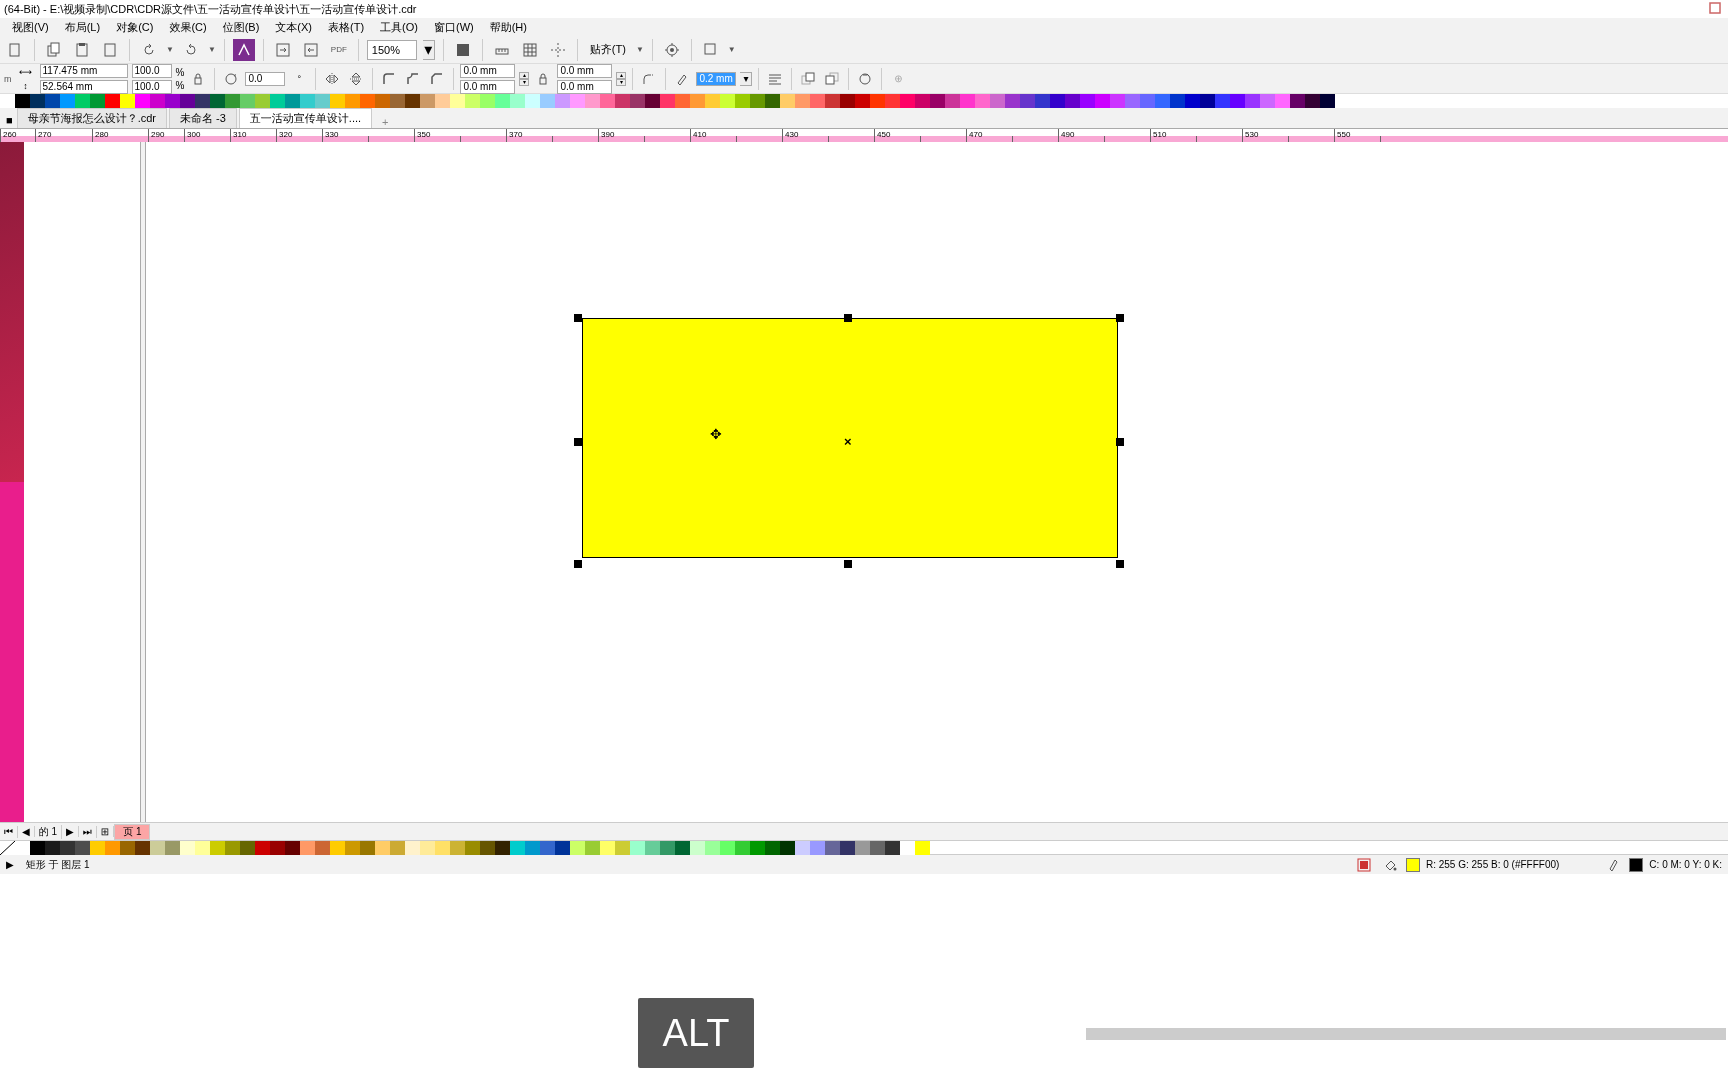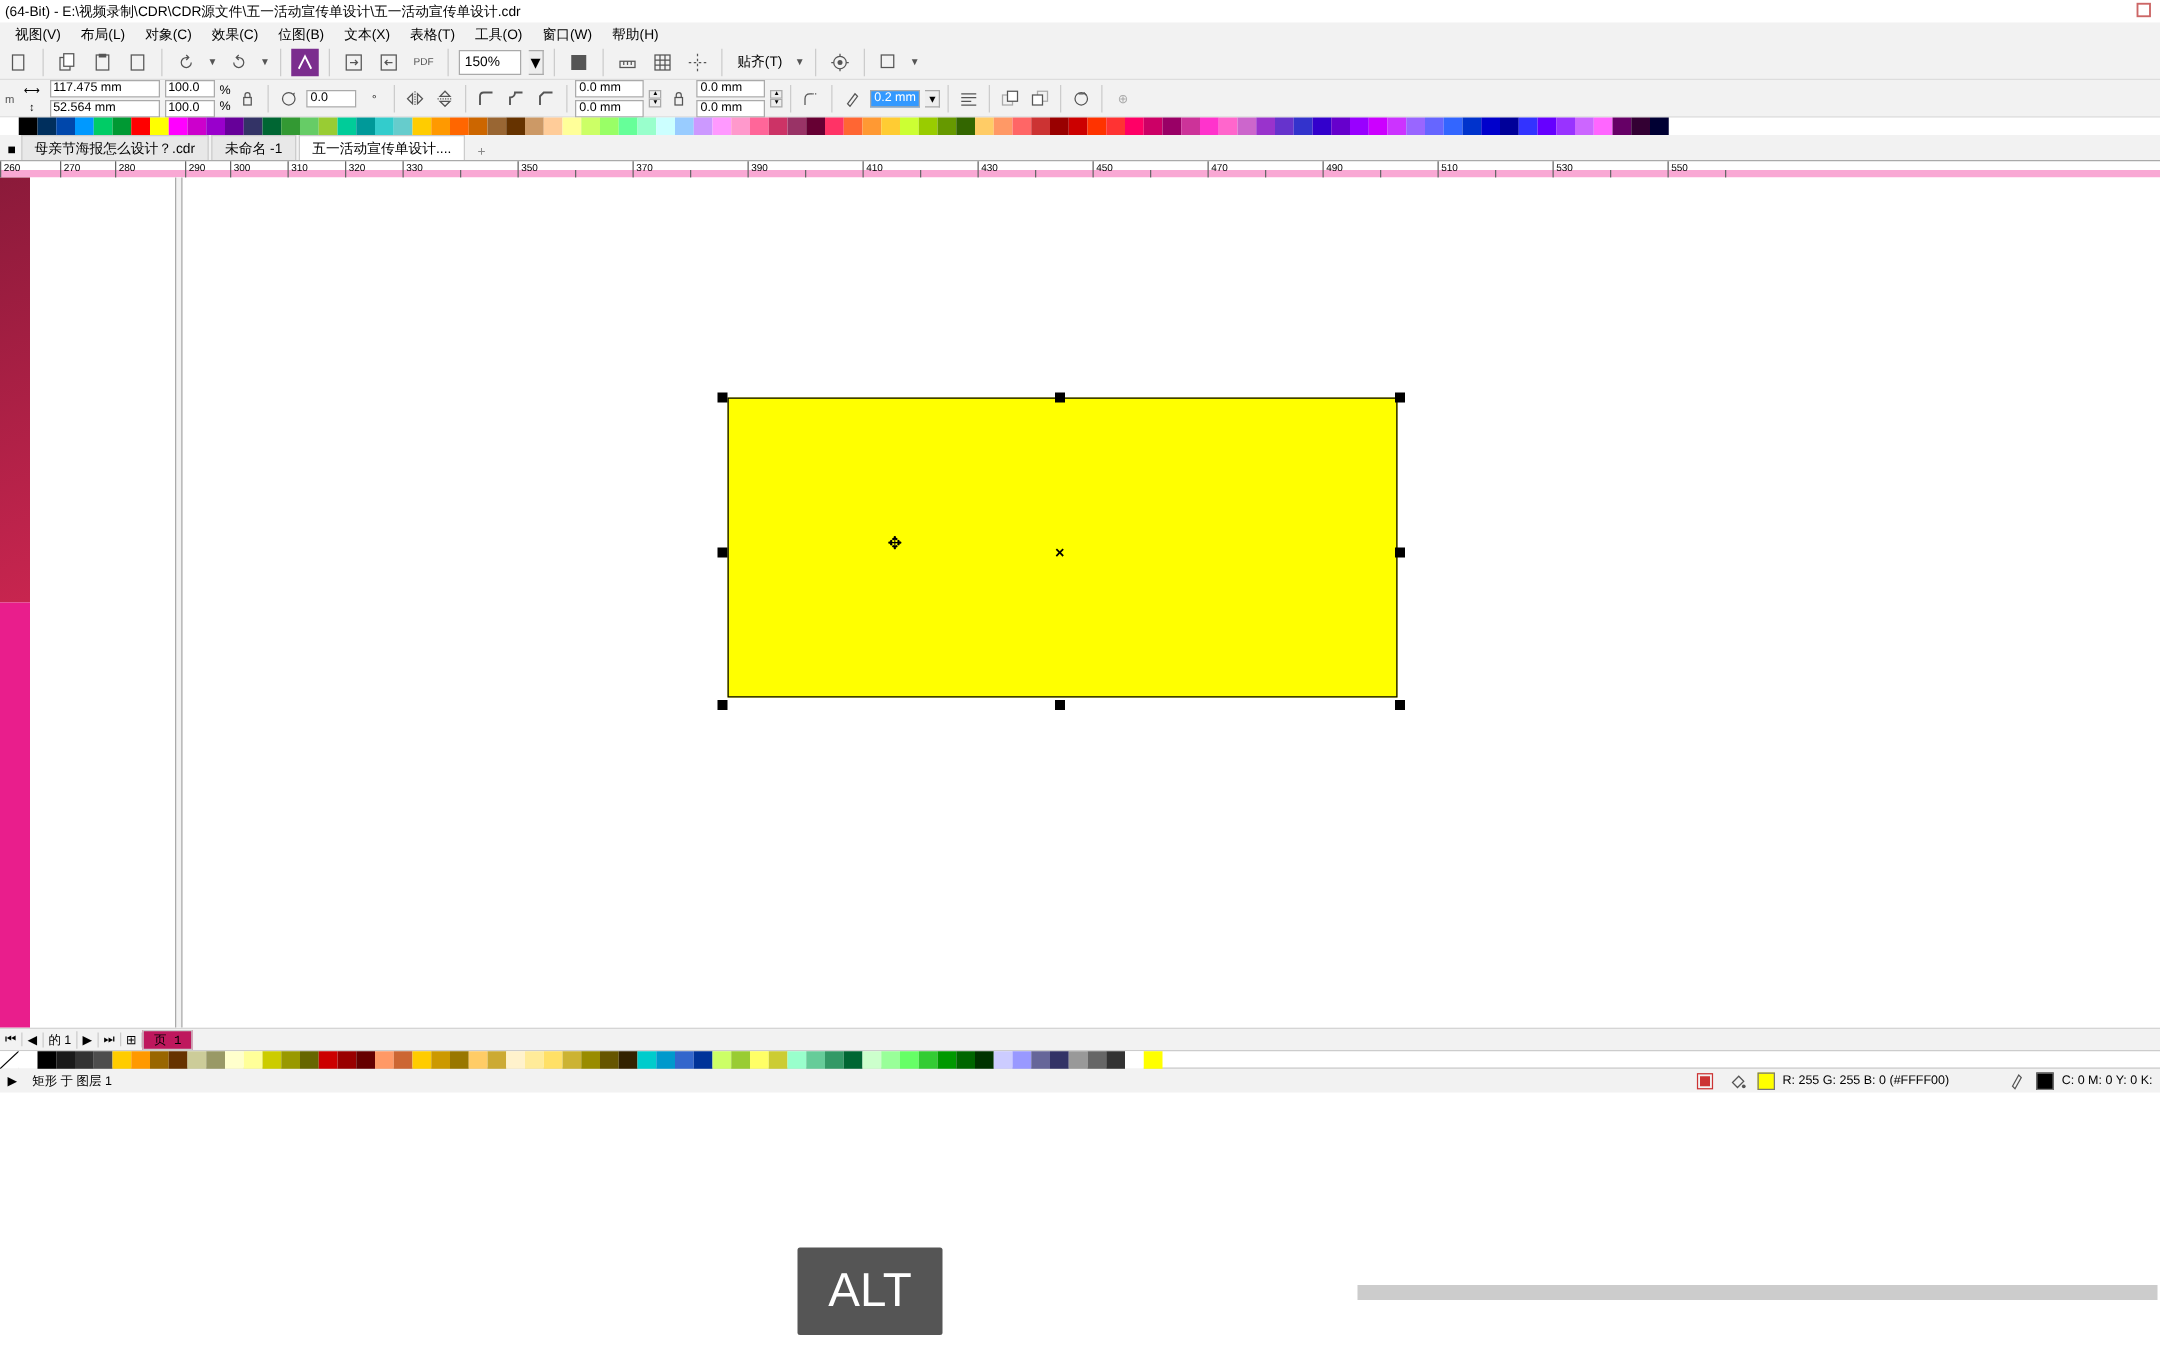--- a/index.html
+++ b/index.html
@@ -50,21 +50,21 @@
 .canvas-area { position: relative; height: 680px; background: #fff; }
 .left-gutter { position: absolute; left: 140px; top: 0; width: 6px; height: 100%; border-left: 1px solid #aaa; border-right: 1px solid #aaa; background: #f2f2f2; }
 .yellow-rect { position: absolute; left: 582px; top: 176px; width: 536px; height: 240px; background: #ffff00; border: 1.5px solid #000; }
 .handle { position: absolute; width: 8px; height: 8px; background: #000; }
 .center-x { position: absolute; font-size: 13px; font-weight: bold; color: #000; }
 .cursor-move { position: absolute; font-size: 14px; color: #000; }
 
 
 .page-tabs { height: 18px; background: #f2f2f2; display: flex; align-items: center; font-size: 10px; border-top: 1px solid #ccc; }
 .page-nav { padding: 0 4px; border-right: 1px solid #ccc; }
-.page-label { padding: 0 8px; background: #be185d; border: 1px solid #ccc; font-family: Liberation Mono, monospace; }
+.page-label { padding: 0 8px; background: #fca5a5; border: 1px solid #ccc; }
 
 
 .bot-palette { height: 14px; display: flex; border-top: 1px solid #ccc; }
 .bot-sw { width: 15px; height: 14px; flex-shrink: 0; }
 
 
 .key-overlay { position: absolute; left: 638px; bottom: 12px; width: 116px; height: 70px; background: #555; color: #fff; display: flex; align-items: center; justify-content: center; font-size: 38px; font-weight: 300; border-radius: 2px; }
 
 
 .status-bar { height: 20px; background: #f2f2f2; display: flex; align-items: center; justify-content: space-between; font-size: 10px; padding: 0 6px; border-top: 1px solid #ccc; }
@@ -436,30 +436,30 @@
     <div class="sw" style="background: rgb(204, 102, 255);"></div>
     <div class="sw" style="background: rgb(255, 102, 255);"></div>
     <div class="sw" style="background: rgb(102, 0, 102);"></div>
     <div class="sw" style="background: rgb(51, 0, 51);"></div>
     <div class="sw" style="background: rgb(0, 0, 51);"></div>
   </div>
 
 <div class="doc-tabs">
   <span style="padding:2px 4px">■</span>
 <span class="doc-tab">母亲节海报怎么设计？.cdr</span>
-    <span class="doc-tab">未命名 -1</span>
+    <span class="doc-tab">未命名 -3</span>
     <span class="doc-tab active">五一活动宣传单设计....</span>
     <span class="add-tab">+</span>
   </div>
 
 <div class="ruler-h" id="ruler">
     <div class="tick" style="left: 0px;">
       <span>260</span>
     </div>
-    <div class="tick" style="left: 48px;">
+    <div class="tick" style="left: 35px;">
       <span>270</span>
     </div>
     <div class="tick" style="left: 92px;">
       <span>280</span>
     </div>
     <div class="tick" style="left: 148px;">
       <span>290</span>
     </div>
     <div class="tick" style="left: 184px;">
       <span>300</span>

